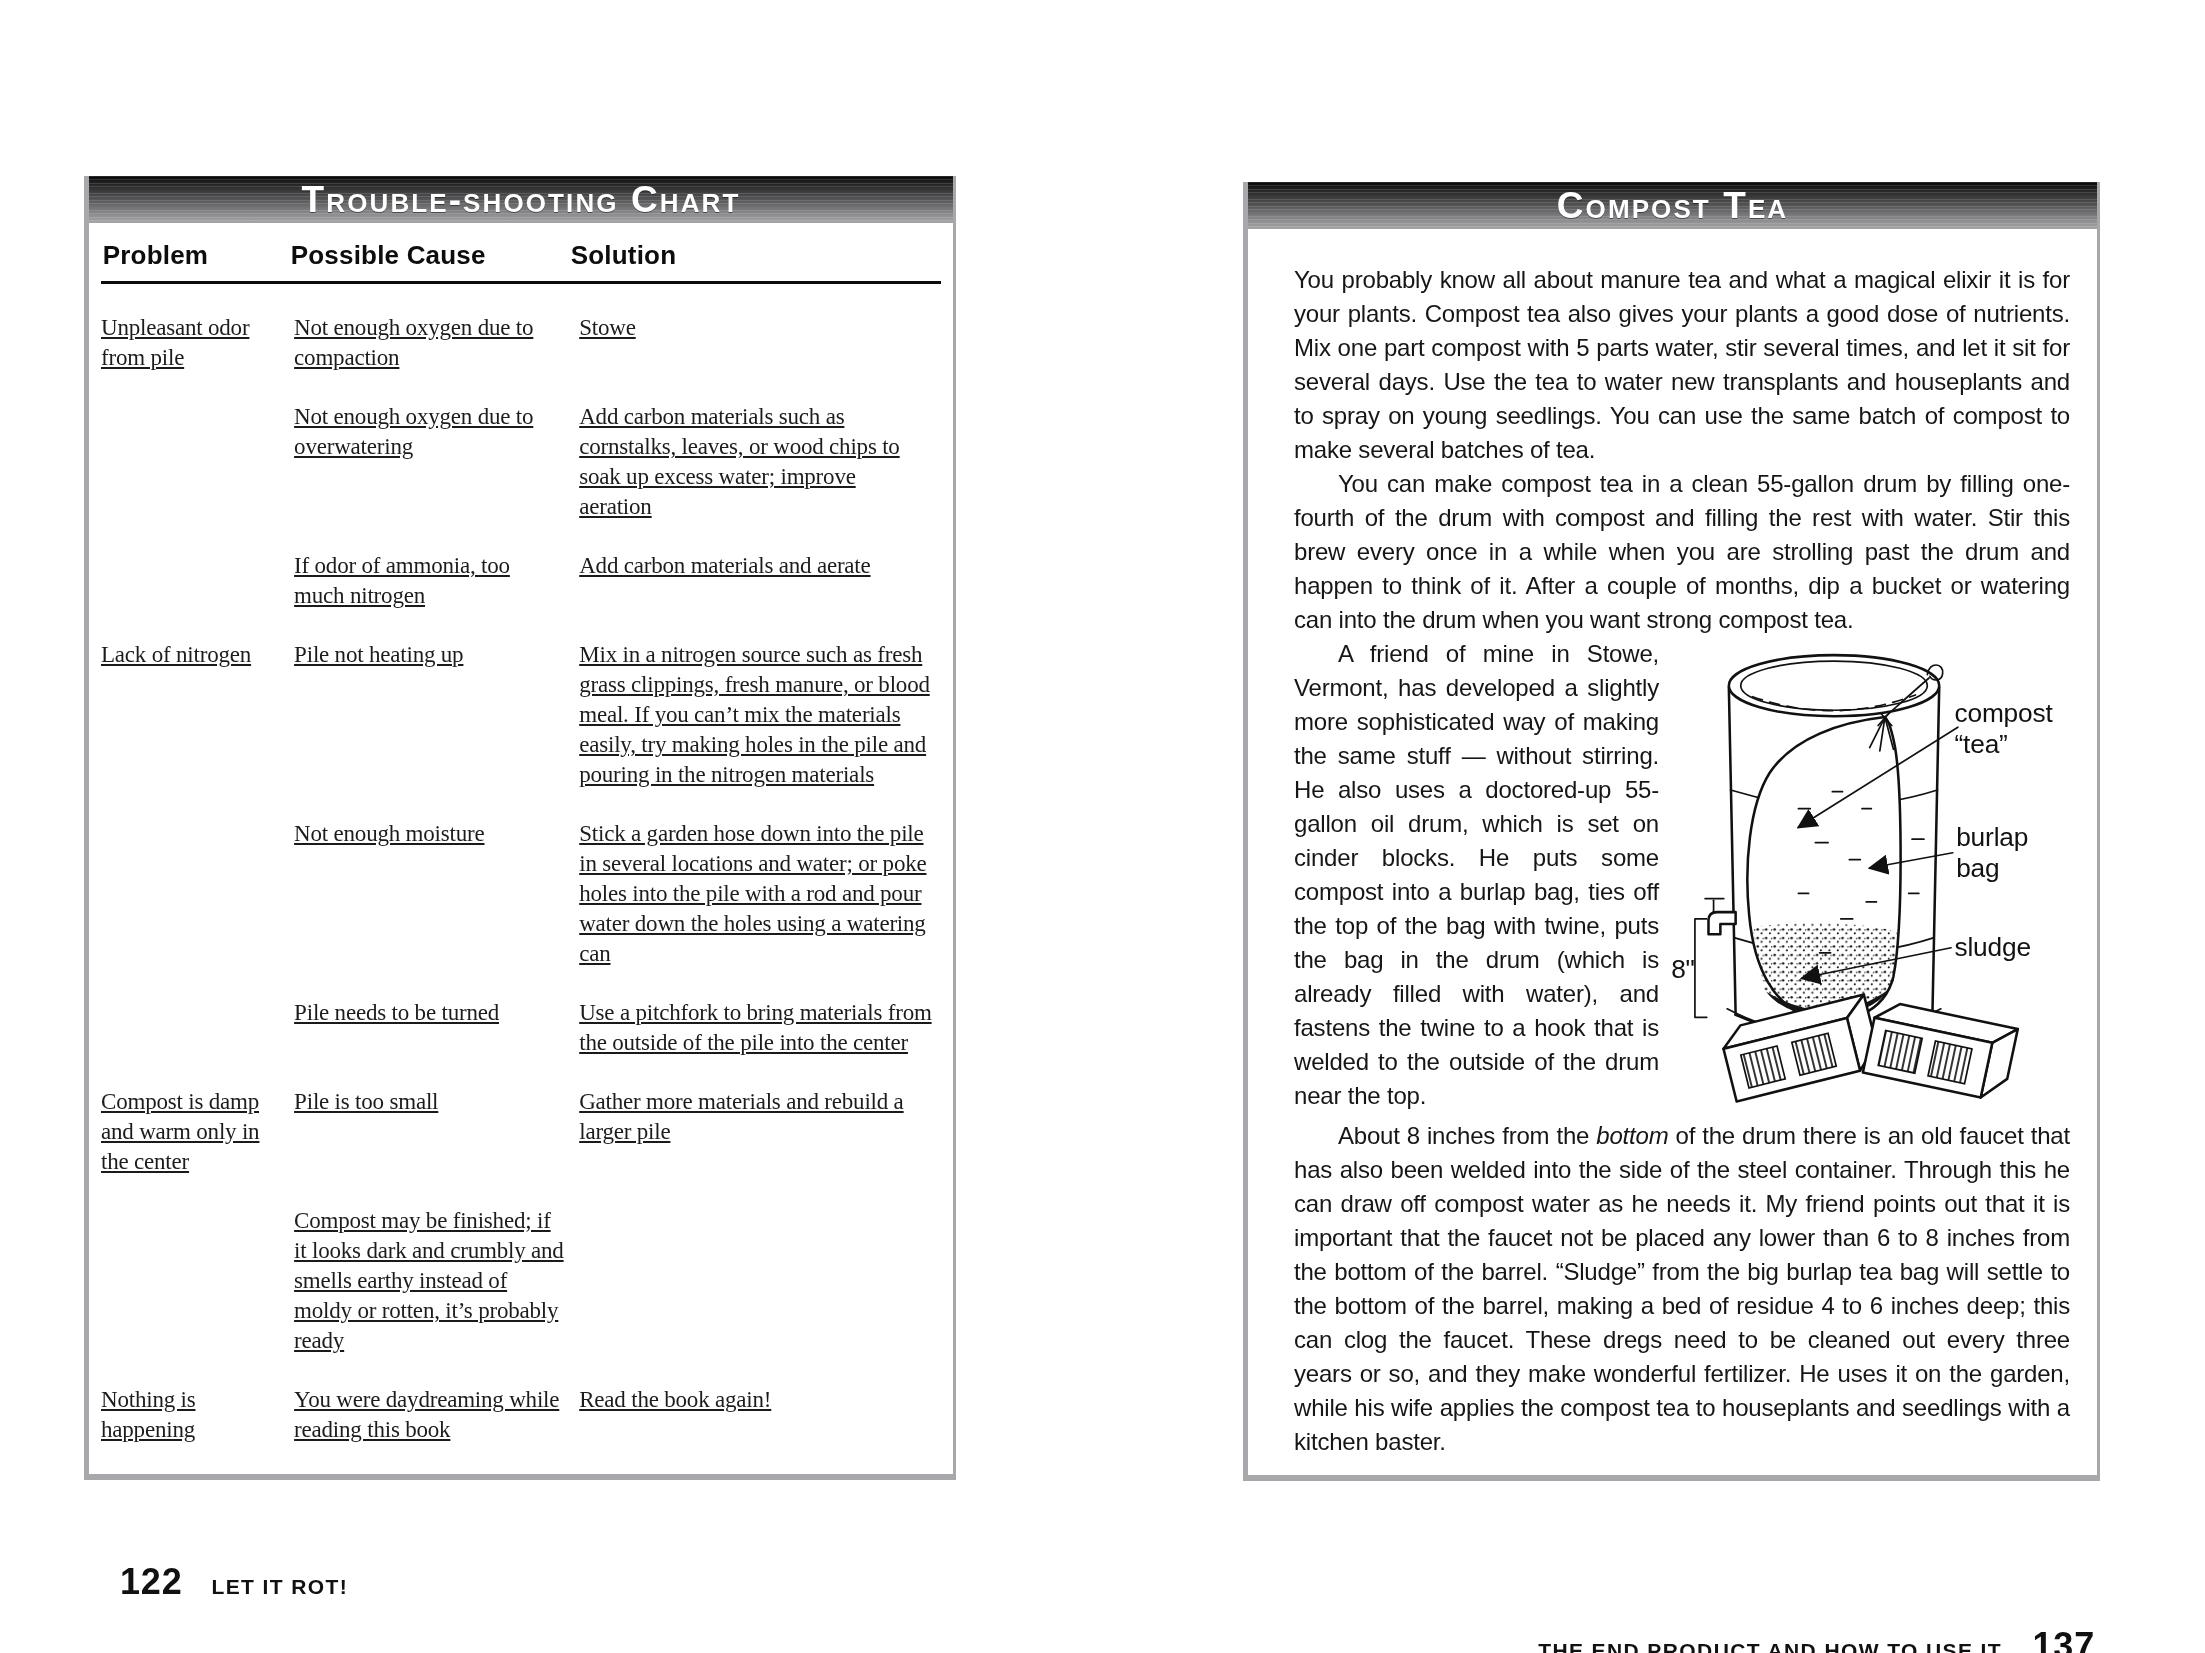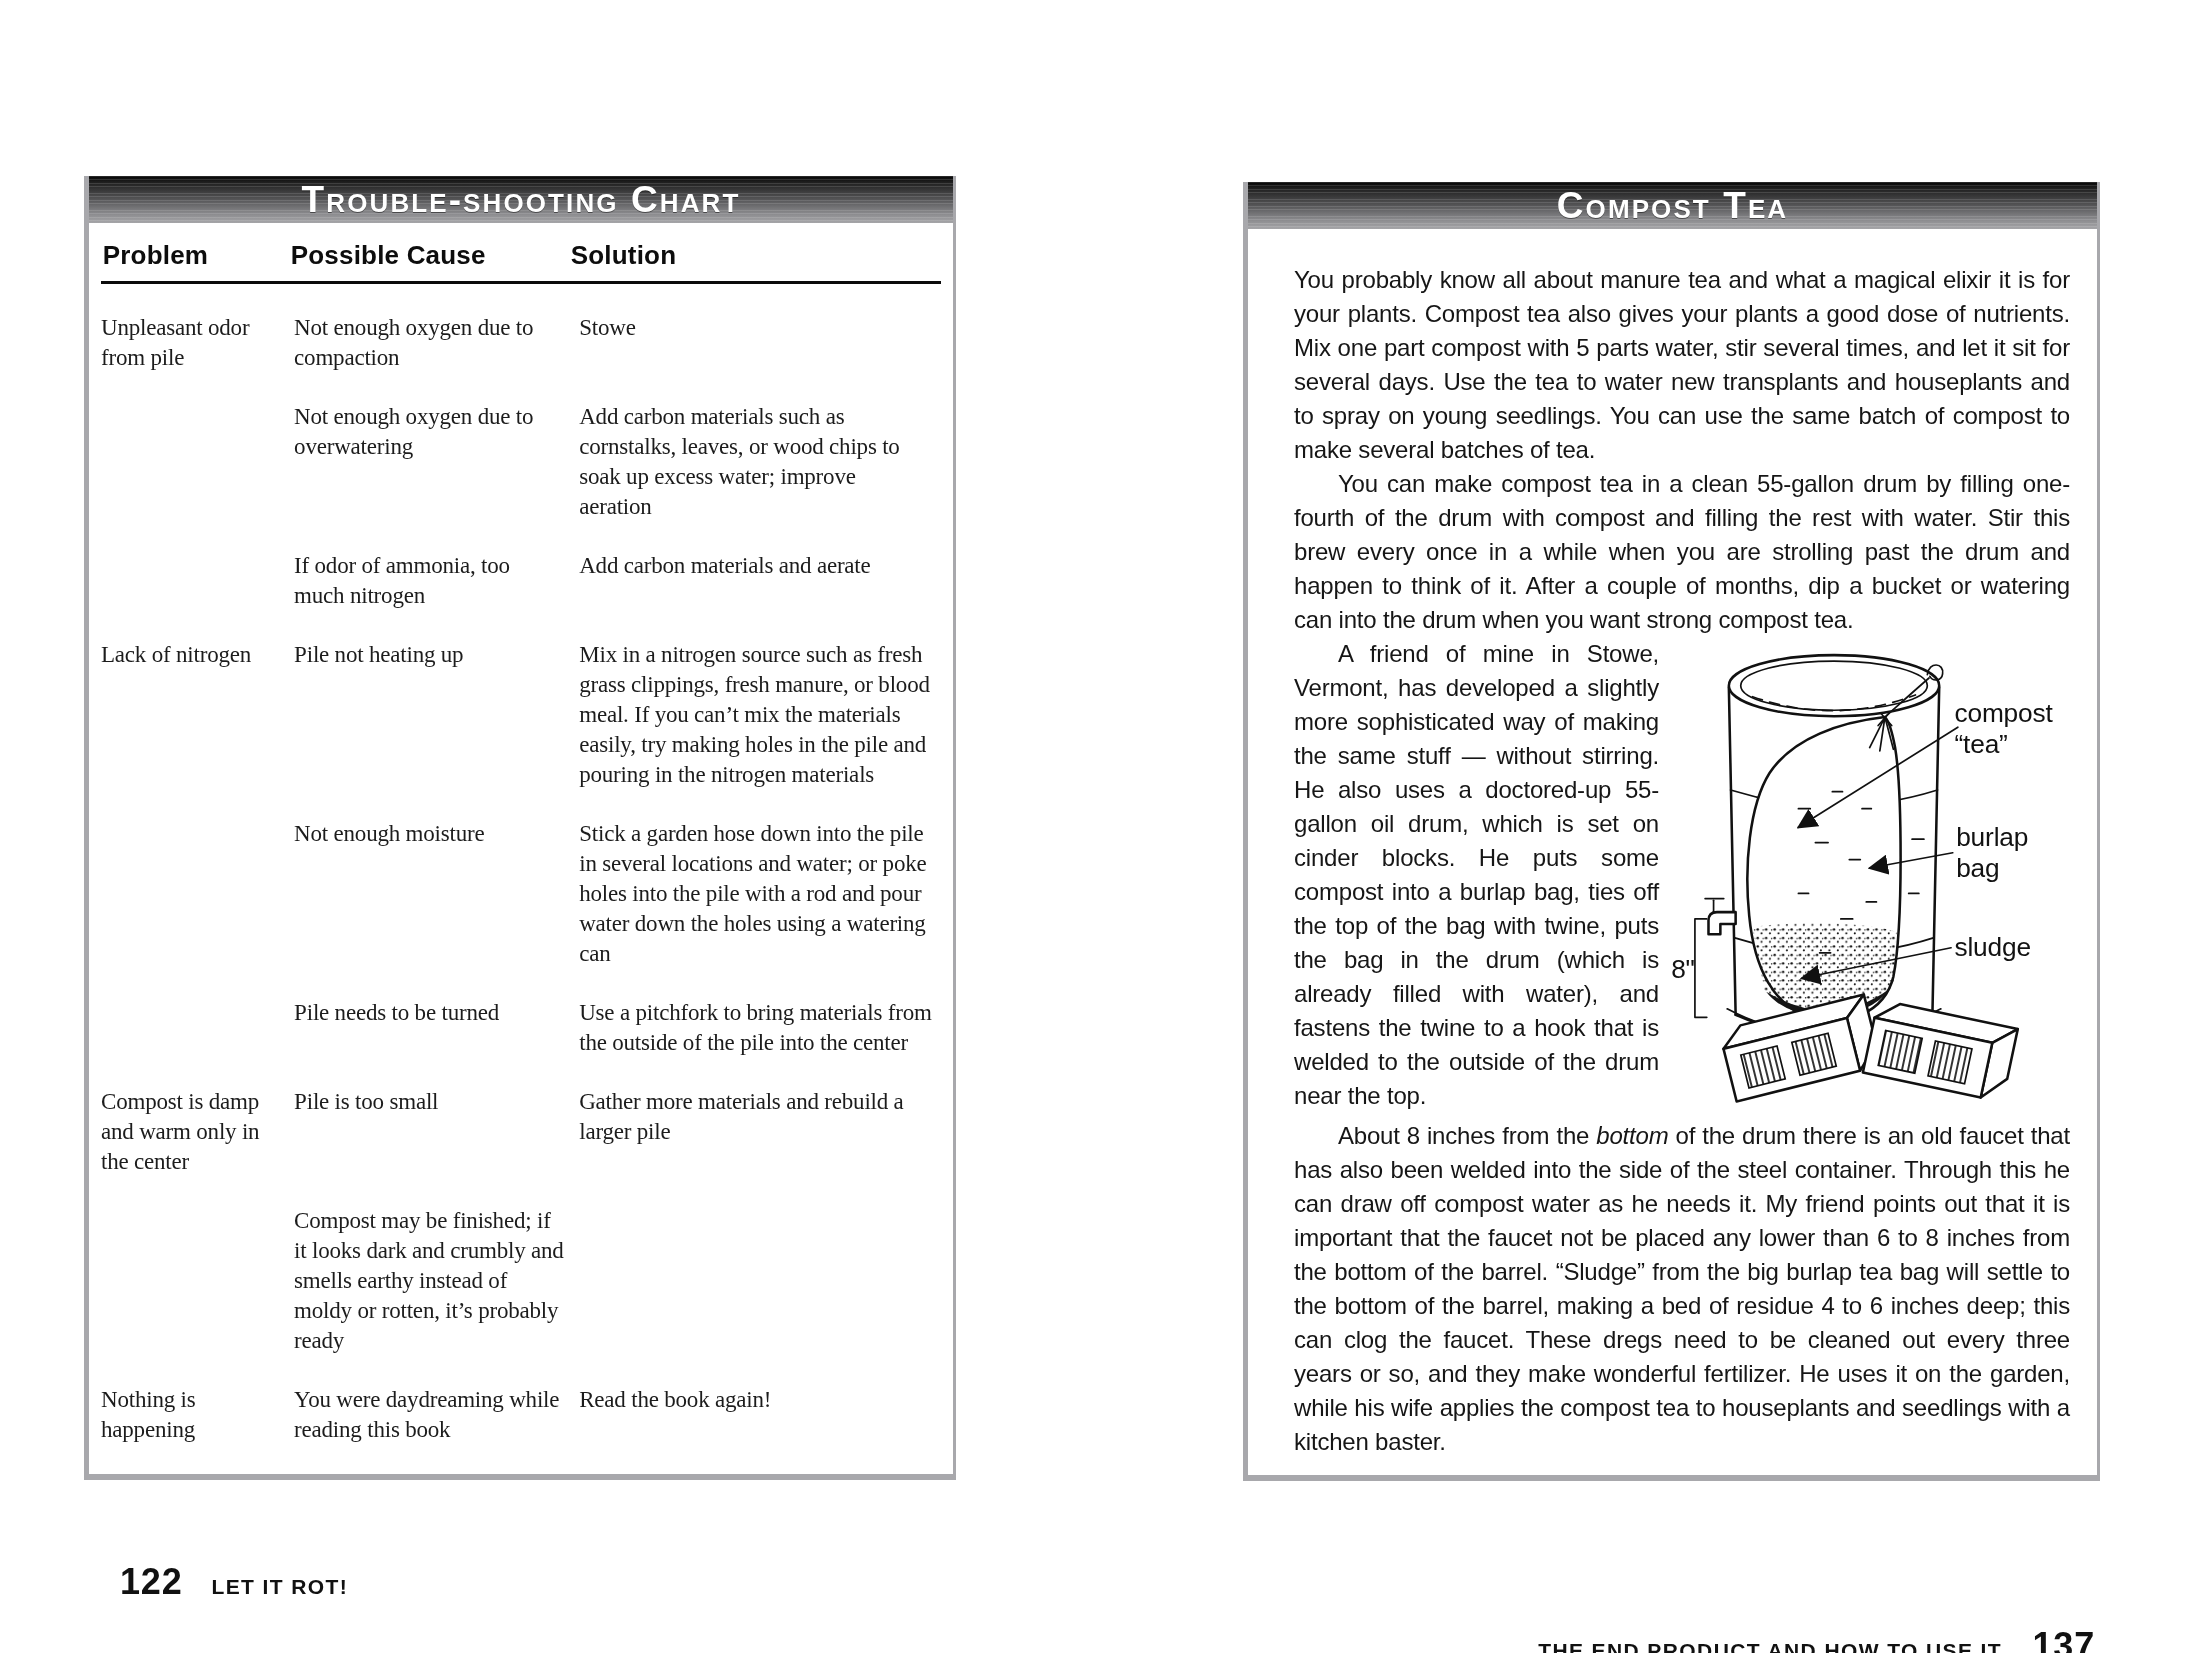--- a/index.html
+++ b/index.html
@@ -30,21 +30,21 @@
   .tbl{padding:0 12px;}
   .thead{
     display:grid;grid-template-columns:188px 280px 1fr;
     padding:17px 1.7px 10.2px 1.7px;border-bottom:3.4px solid #0b0b0b;
   }
   .thead div{
     font-weight:bold;font-size:26px;letter-spacing:0.2px;color:#0d0d0d;
   }
   .trow{
     display:grid;grid-template-columns:188px 280px 1fr;
-    margin-top:29px;column-gap:5.1px;
+    margin-top:29px;column-gap:5.1px;text-decoration:underline;
   }
   .trow div{
     font-family:"Liberation Serif",serif;font-size:23px;line-height:30px;
     color:#1c1c1c;letter-spacing:-0.2px;padding-right:8.5px;
   }
   
   #right-box{left:1243px;top:182px;width:857px;height:1299px;}
   .rp-body{padding:34px 27px 0 46px;}
   .rp-body p{
     margin:0;font-size:24px;line-height:34px;text-align:justify;

